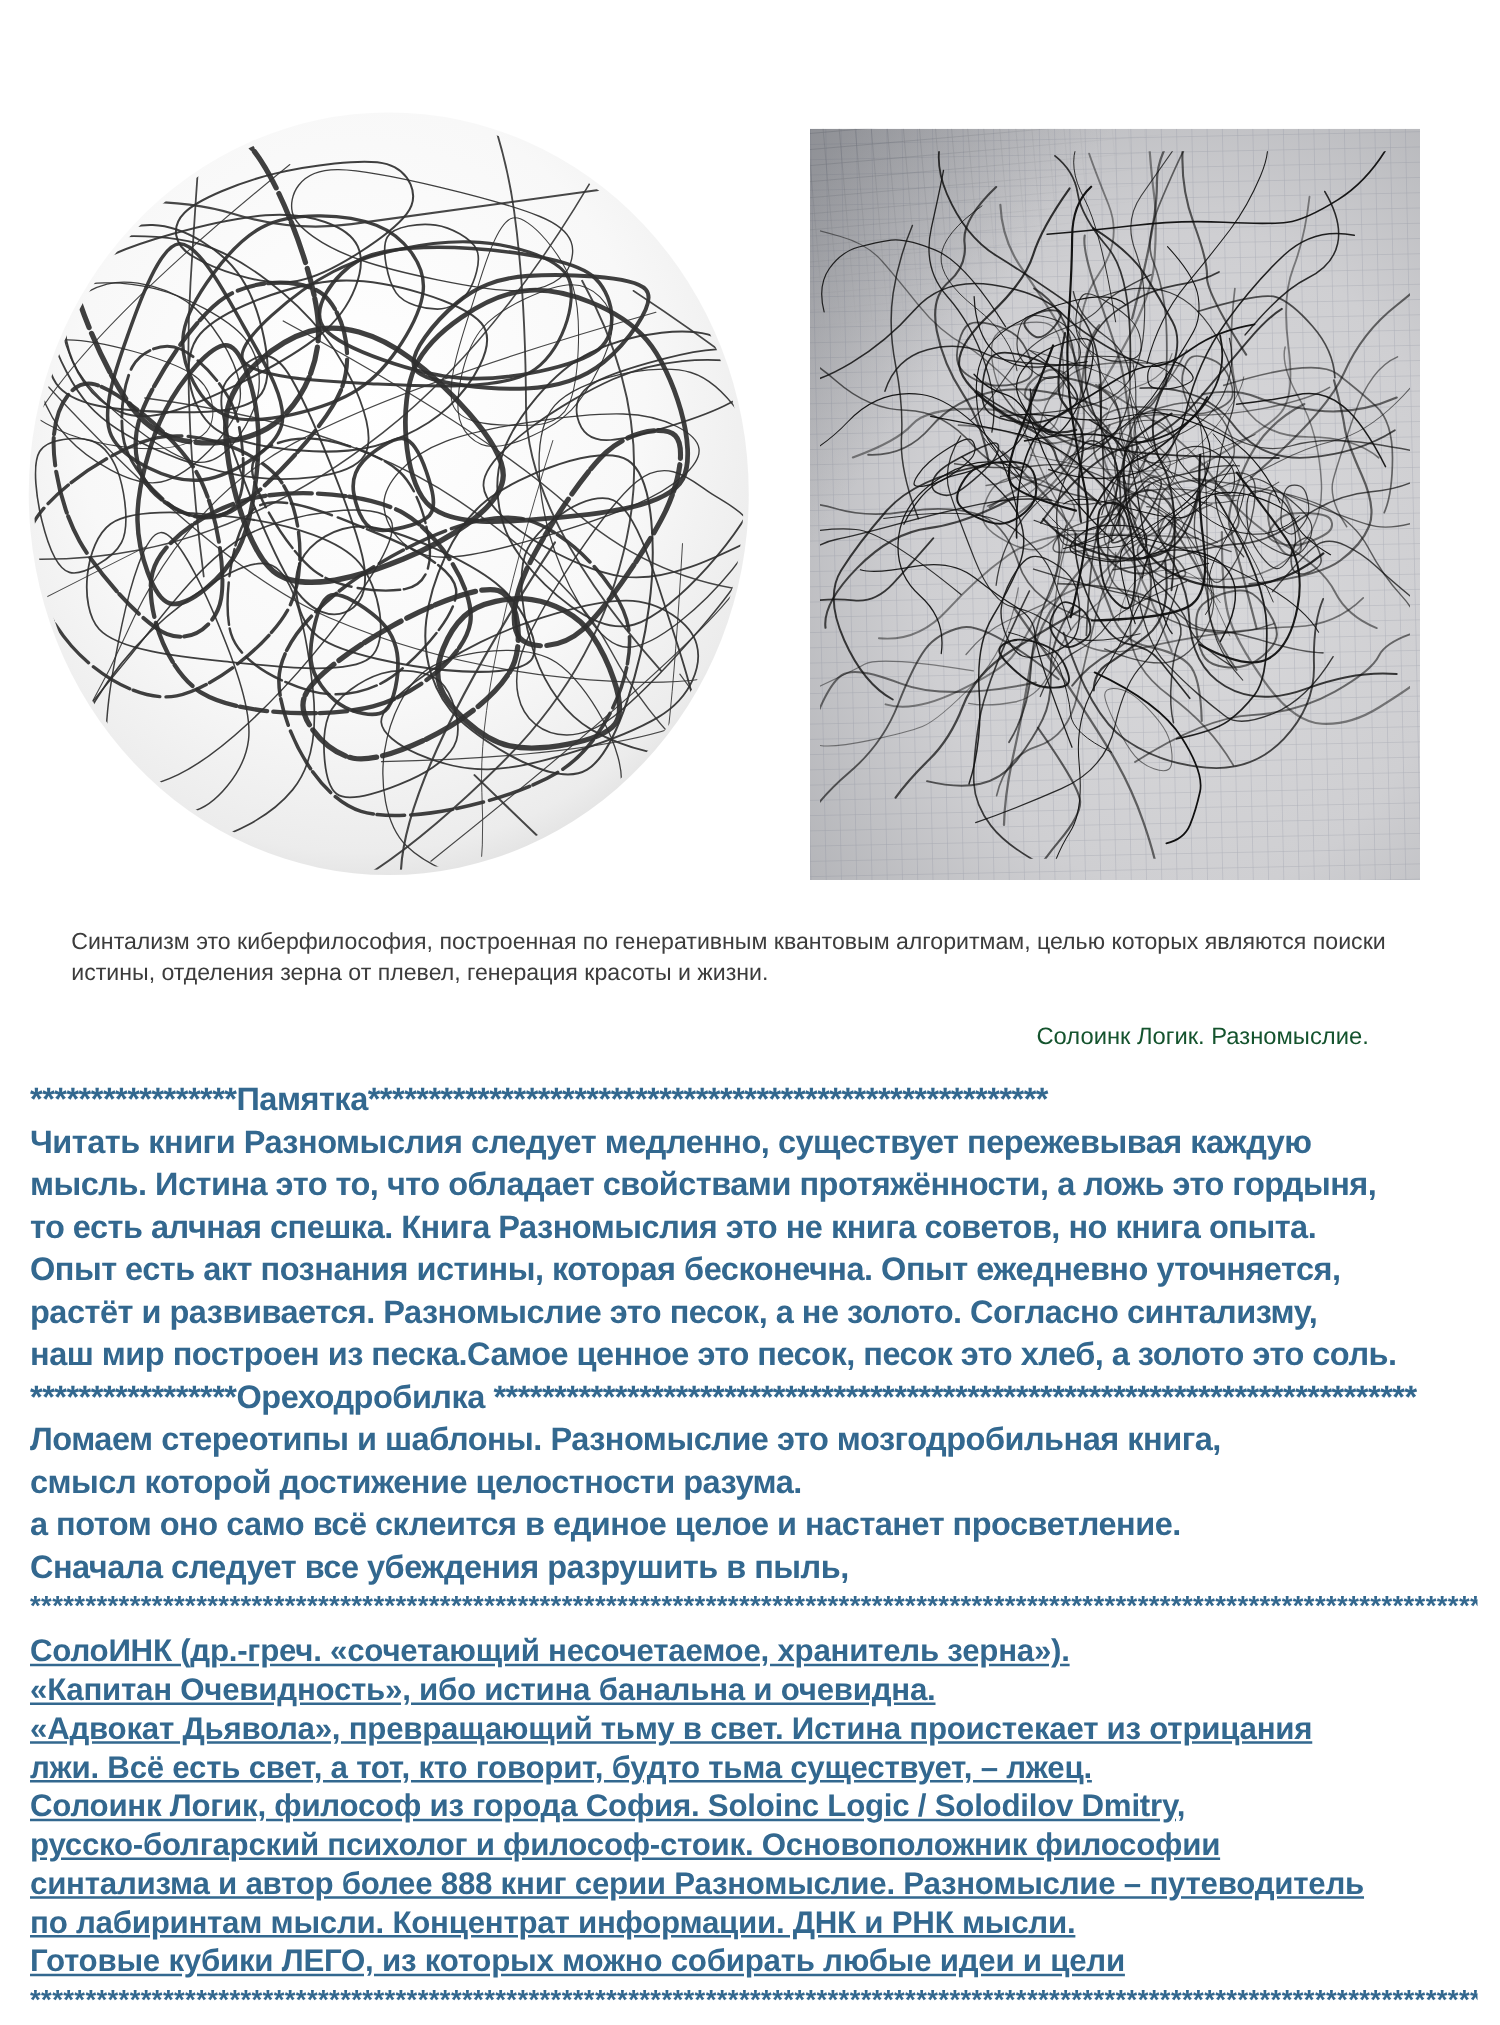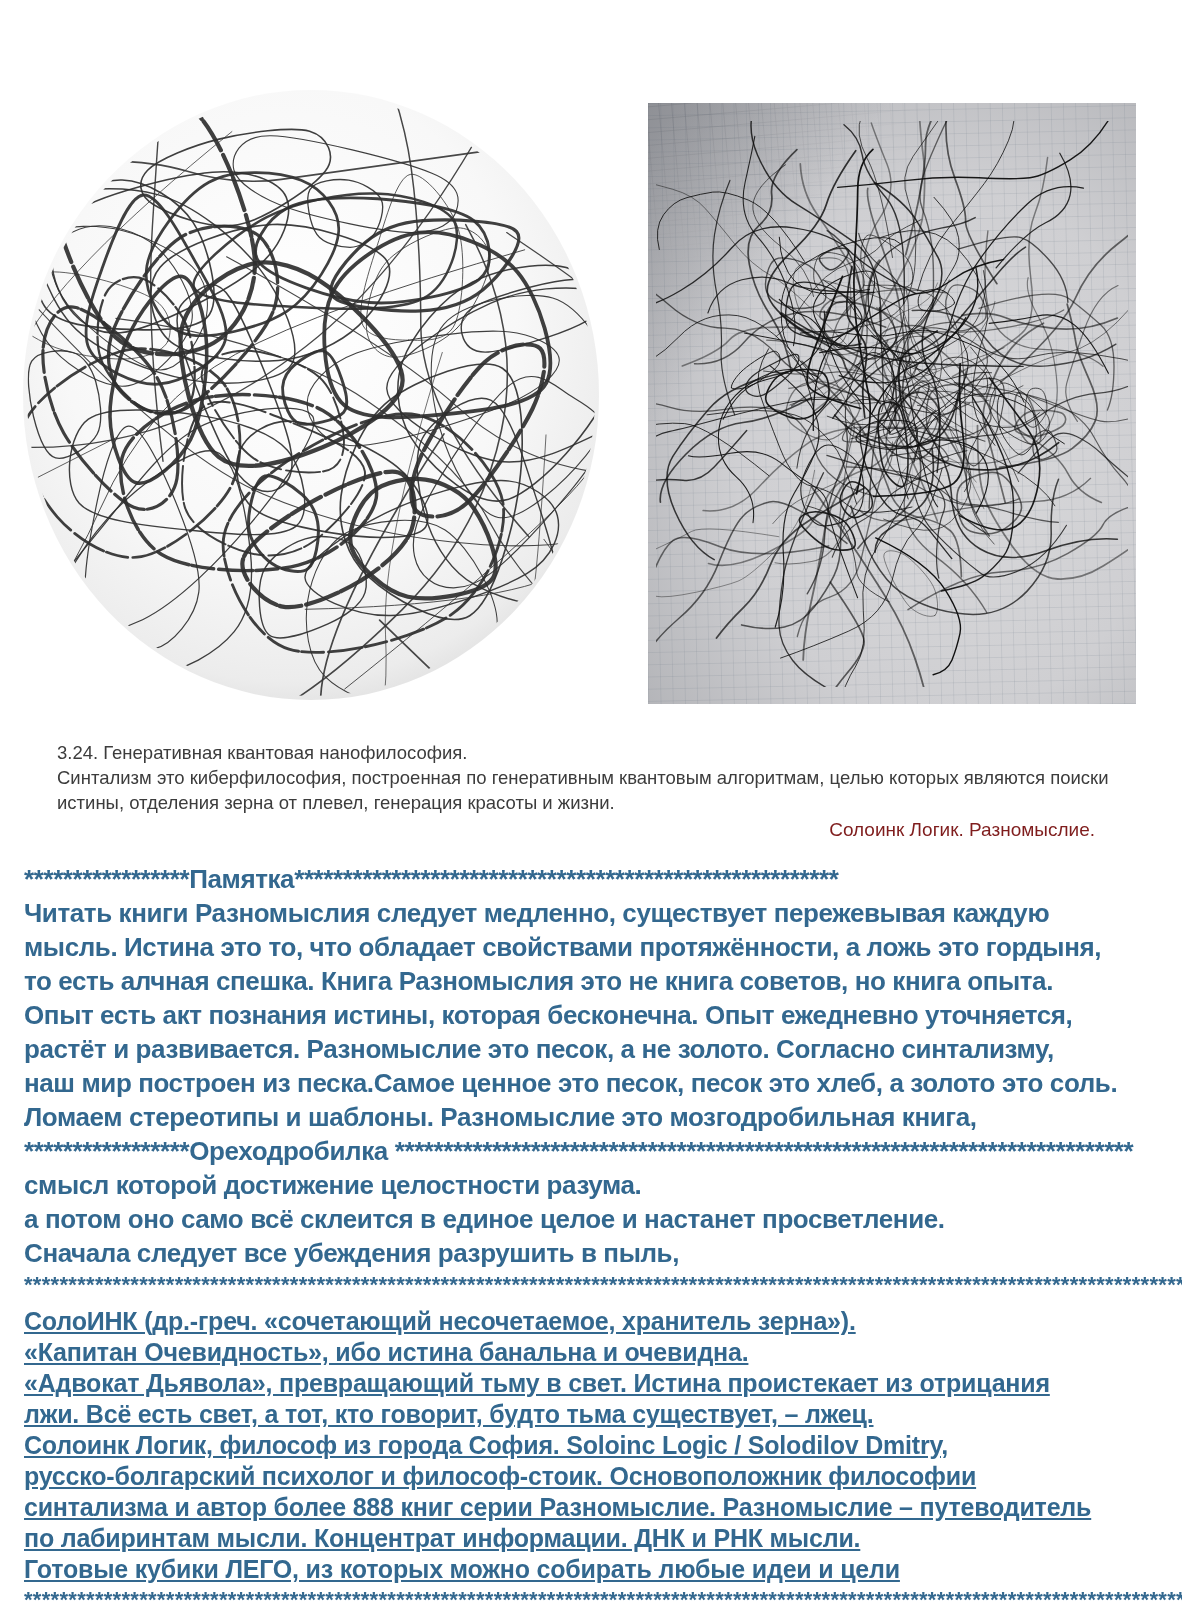--- a/index.html
+++ b/index.html
@@ -4,21 +4,21 @@
 <style>
   html,body{margin:0;padding:0;background:#ffffff;}
   .page{position:relative;width:1200px;height:1620px;background:#ffffff;
         font-family:"Liberation Sans",sans-serif;overflow:hidden;}
   .sphere-fig{position:absolute;left:14px;top:84px;width:590px;height:622px;}
   .photo-fig{position:absolute;left:648px;top:103px;width:488px;height:601px;}
   .caption{position:absolute;left:57px;top:740px;width:1060px;
            font-size:18.5px;line-height:25px;color:#3c3c3c;font-weight:400;}
   .caption div{white-space:nowrap;}
   .attribution{position:absolute;right:105px;top:819px;font-size:19px;
-               color:#7f1d1d;font-weight:400;}
+               color:#14532d;font-weight:400;}
   .textcol{position:absolute;left:24px;top:862px;width:1158px;
            color:#33688f;font-weight:bold;}
   .bl{font-size:26px;line-height:34px;letter-spacing:-0.4px;white-space:nowrap;}
   .divider{font-size:22px;line-height:30px;height:30px;overflow:hidden;
            letter-spacing:0.3px;white-space:nowrap;}
   .author{margin-top:6px;}
   .al{font-size:25px;line-height:31px;letter-spacing:-0.2px;white-space:nowrap;text-decoration:underline;}
 </style>
 </head>
 <body>
@@ -350,37 +350,36 @@
         <path d="M260.9,278.9C256.7,280.8 247.2,274.8 242.8,269.8C238.5,264.9 233.5,253.6 234.9,249.3C236.3,245.0 245.6,242.7 251.2,244.2C256.7,245.8 266.4,252.8 268.1,258.5C269.7,264.3 265.1,277.0 260.9,278.9Z" fill="none" stroke="#151515" stroke-width="1.00" stroke-opacity="0.56" stroke-linecap="round"></path>
         <path d="M300.1,357.1C298.8,359.8 289.3,361.0 283.2,358.9C277.2,356.8 266.8,348.9 263.9,344.5C261.0,340.1 261.3,332.6 265.8,332.3C270.4,332.0 285.3,338.5 291.0,342.7C296.8,346.8 301.4,354.4 300.1,357.1Z" fill="none" stroke="#151515" stroke-width="1.26" stroke-opacity="0.62" stroke-linecap="round"></path>
         <path d="M83.5,284.9C81.9,282.4 88.5,272.7 95.5,266.6C102.5,260.5 119.8,249.1 125.6,248.3C131.4,247.4 133.8,256.2 130.4,261.8C126.9,267.4 112.8,277.8 105.0,281.7C97.2,285.5 85.1,287.5 83.5,284.9Z" fill="none" stroke="#151515" stroke-width="0.99" stroke-opacity="0.94" stroke-linecap="round"></path>
         <path d="M192.8,161.3C189.5,164.5 184.4,167.6 180.9,166.6C177.3,165.5 170.6,158.5 171.5,155.1C172.5,151.7 181.5,147.2 186.3,146.0C191.2,144.7 199.5,144.9 200.6,147.4C201.7,150.0 196.1,158.1 192.8,161.3Z" fill="none" stroke="#151515" stroke-width="1.55" stroke-opacity="0.77" stroke-linecap="round"></path>
         <path d="M203.7,332.4C197.2,329.0 195.9,309.6 198.9,296.0C201.9,282.4 213.7,255.3 221.4,250.7C229.1,246.2 242.3,257.6 245.0,268.5C247.7,279.5 244.6,306.1 237.7,316.7C230.8,327.4 210.1,335.9 203.7,332.4Z" fill="none" stroke="#151515" stroke-width="1.02" stroke-opacity="0.83" stroke-linecap="round"></path>
         <path d="M244.6,346.4C234.8,346.6 211.6,342.0 208.5,337.5C205.5,332.9 217.1,322.0 226.4,319.1C235.6,316.2 257.1,317.0 263.9,319.9C270.7,322.7 270.4,332.0 267.2,336.4C263.9,340.8 254.4,346.2 244.6,346.4Z" fill="none" stroke="#151515" stroke-width="1.04" stroke-opacity="0.96" stroke-linecap="round"></path>
       </g>
   </svg>
 
   <div class="caption">
-    <div>3.24. Генеративная квантовая нанофилософия.</div>
     <div>Синтализм это киберфилософия, построенная по генеративным квантовым алгоритмам, целью которых являются поиски</div>
     <div>истины, отделения зерна от плевел, генерация красоты и жизни.</div>
   </div>
   <div class="attribution">Солоинк Логик. Разномыслие.</div>
 
   <div class="textcol">
     <div class="bl">*****************Памятка********************************************************</div>
     <div class="bl">Читать книги Разномыслия следует медленно, существует пережевывая каждую</div>
     <div class="bl">мысль. Истина это то, что обладает свойствами протяжённости, а ложь это гордыня,</div>
     <div class="bl">то есть алчная спешка. Книга Разномыслия это не книга советов, но книга опыта.</div>
     <div class="bl">Опыт есть акт познания истины, которая бесконечна. Опыт ежедневно уточняется,</div>
     <div class="bl">растёт и развивается. Разномыслие это песок, а не золото. Согласно синтализму,</div>
     <div class="bl">наш мир построен из песка.Самое ценное это песок, песок это хлеб, а золото это соль.</div>
 
+    <div class="bl">*****************Ореходробилка ****************************************************************************</div>
     <div class="bl">Ломаем стереотипы и шаблоны. Разномыслие это мозгодробильная книга,</div>
-    <div class="bl">*****************Ореходробилка ****************************************************************************</div>
     <div class="bl">смысл которой достижение целостности разума.</div>
     <div class="bl">а потом оно само всё склеится в единое целое и настанет просветление.</div>
     <div class="bl">Сначала следует все убеждения разрушить в пыль,</div>
 
     <div class="divider">******************************************************************************************************************************************************</div>
 
     <div class="author">
       <div class="al">СолоИНК (др.-греч. «сочетающий несочетаемое, хранитель зерна»).</div>
       <div class="al">«Капитан Очевидность», ибо истина банальна и очевидна.</div>
       <div class="al">«Адвокат Дьявола», превращающий тьму в свет. Истина проистекает из отрицания</div>

